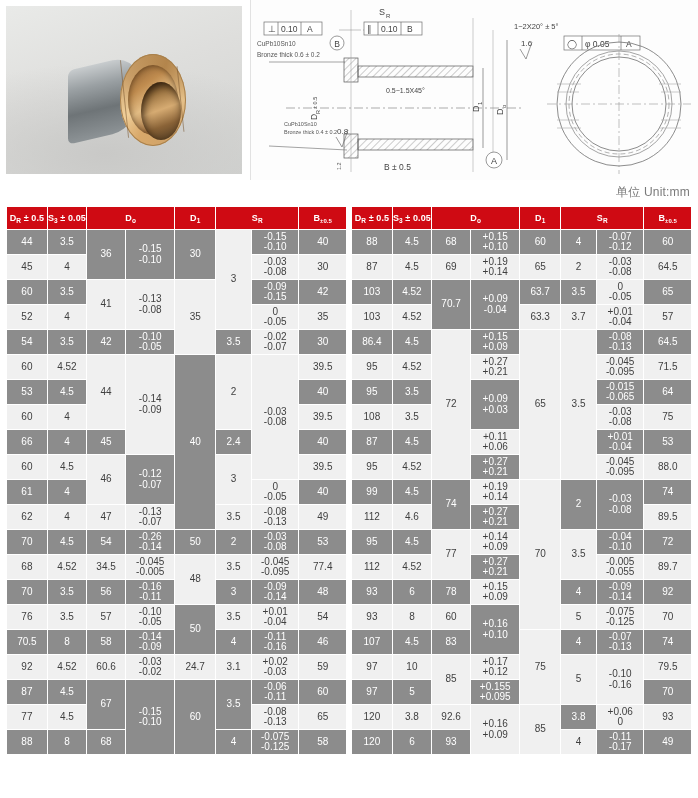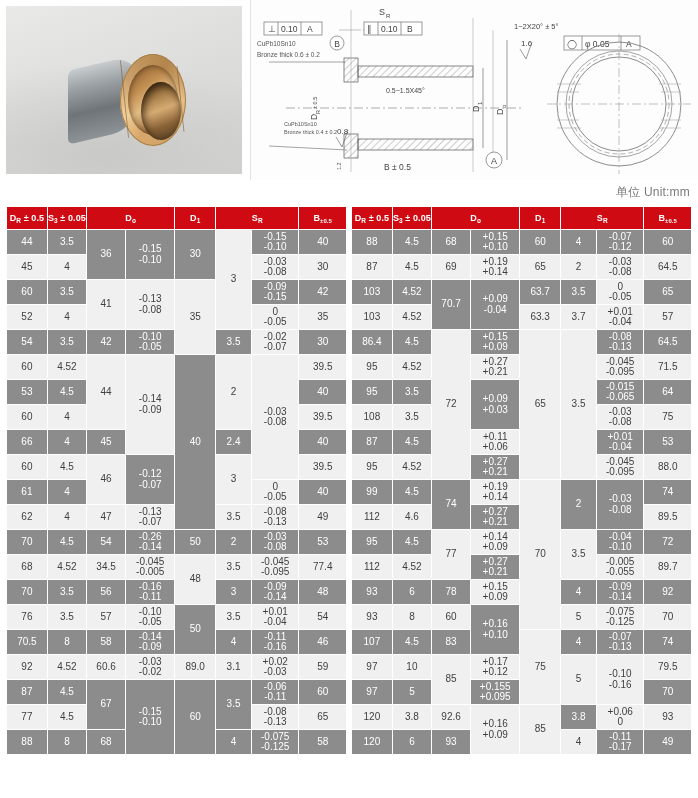--- a/index.html
+++ b/index.html
@@ -504,21 +504,21 @@
             <td class="g">46</td>
           </tr>
           <tr>
             <td>92</td>
             <td>4.52</td>
             <td>60.6</td>
             <td class="tol">
               <span>-0.03</span>
               <span>-0.02</span>
             </td>
-            <td>89.0</td>
+            <td>24.7</td>
             <td>3.1</td>
             <td class="tol">
               <span>+0.02</span>
               <span>-0.03</span>
             </td>
             <td>59</td>
           </tr>
           <tr>
             <td class="g">87</td>
             <td class="g">4.5</td>

